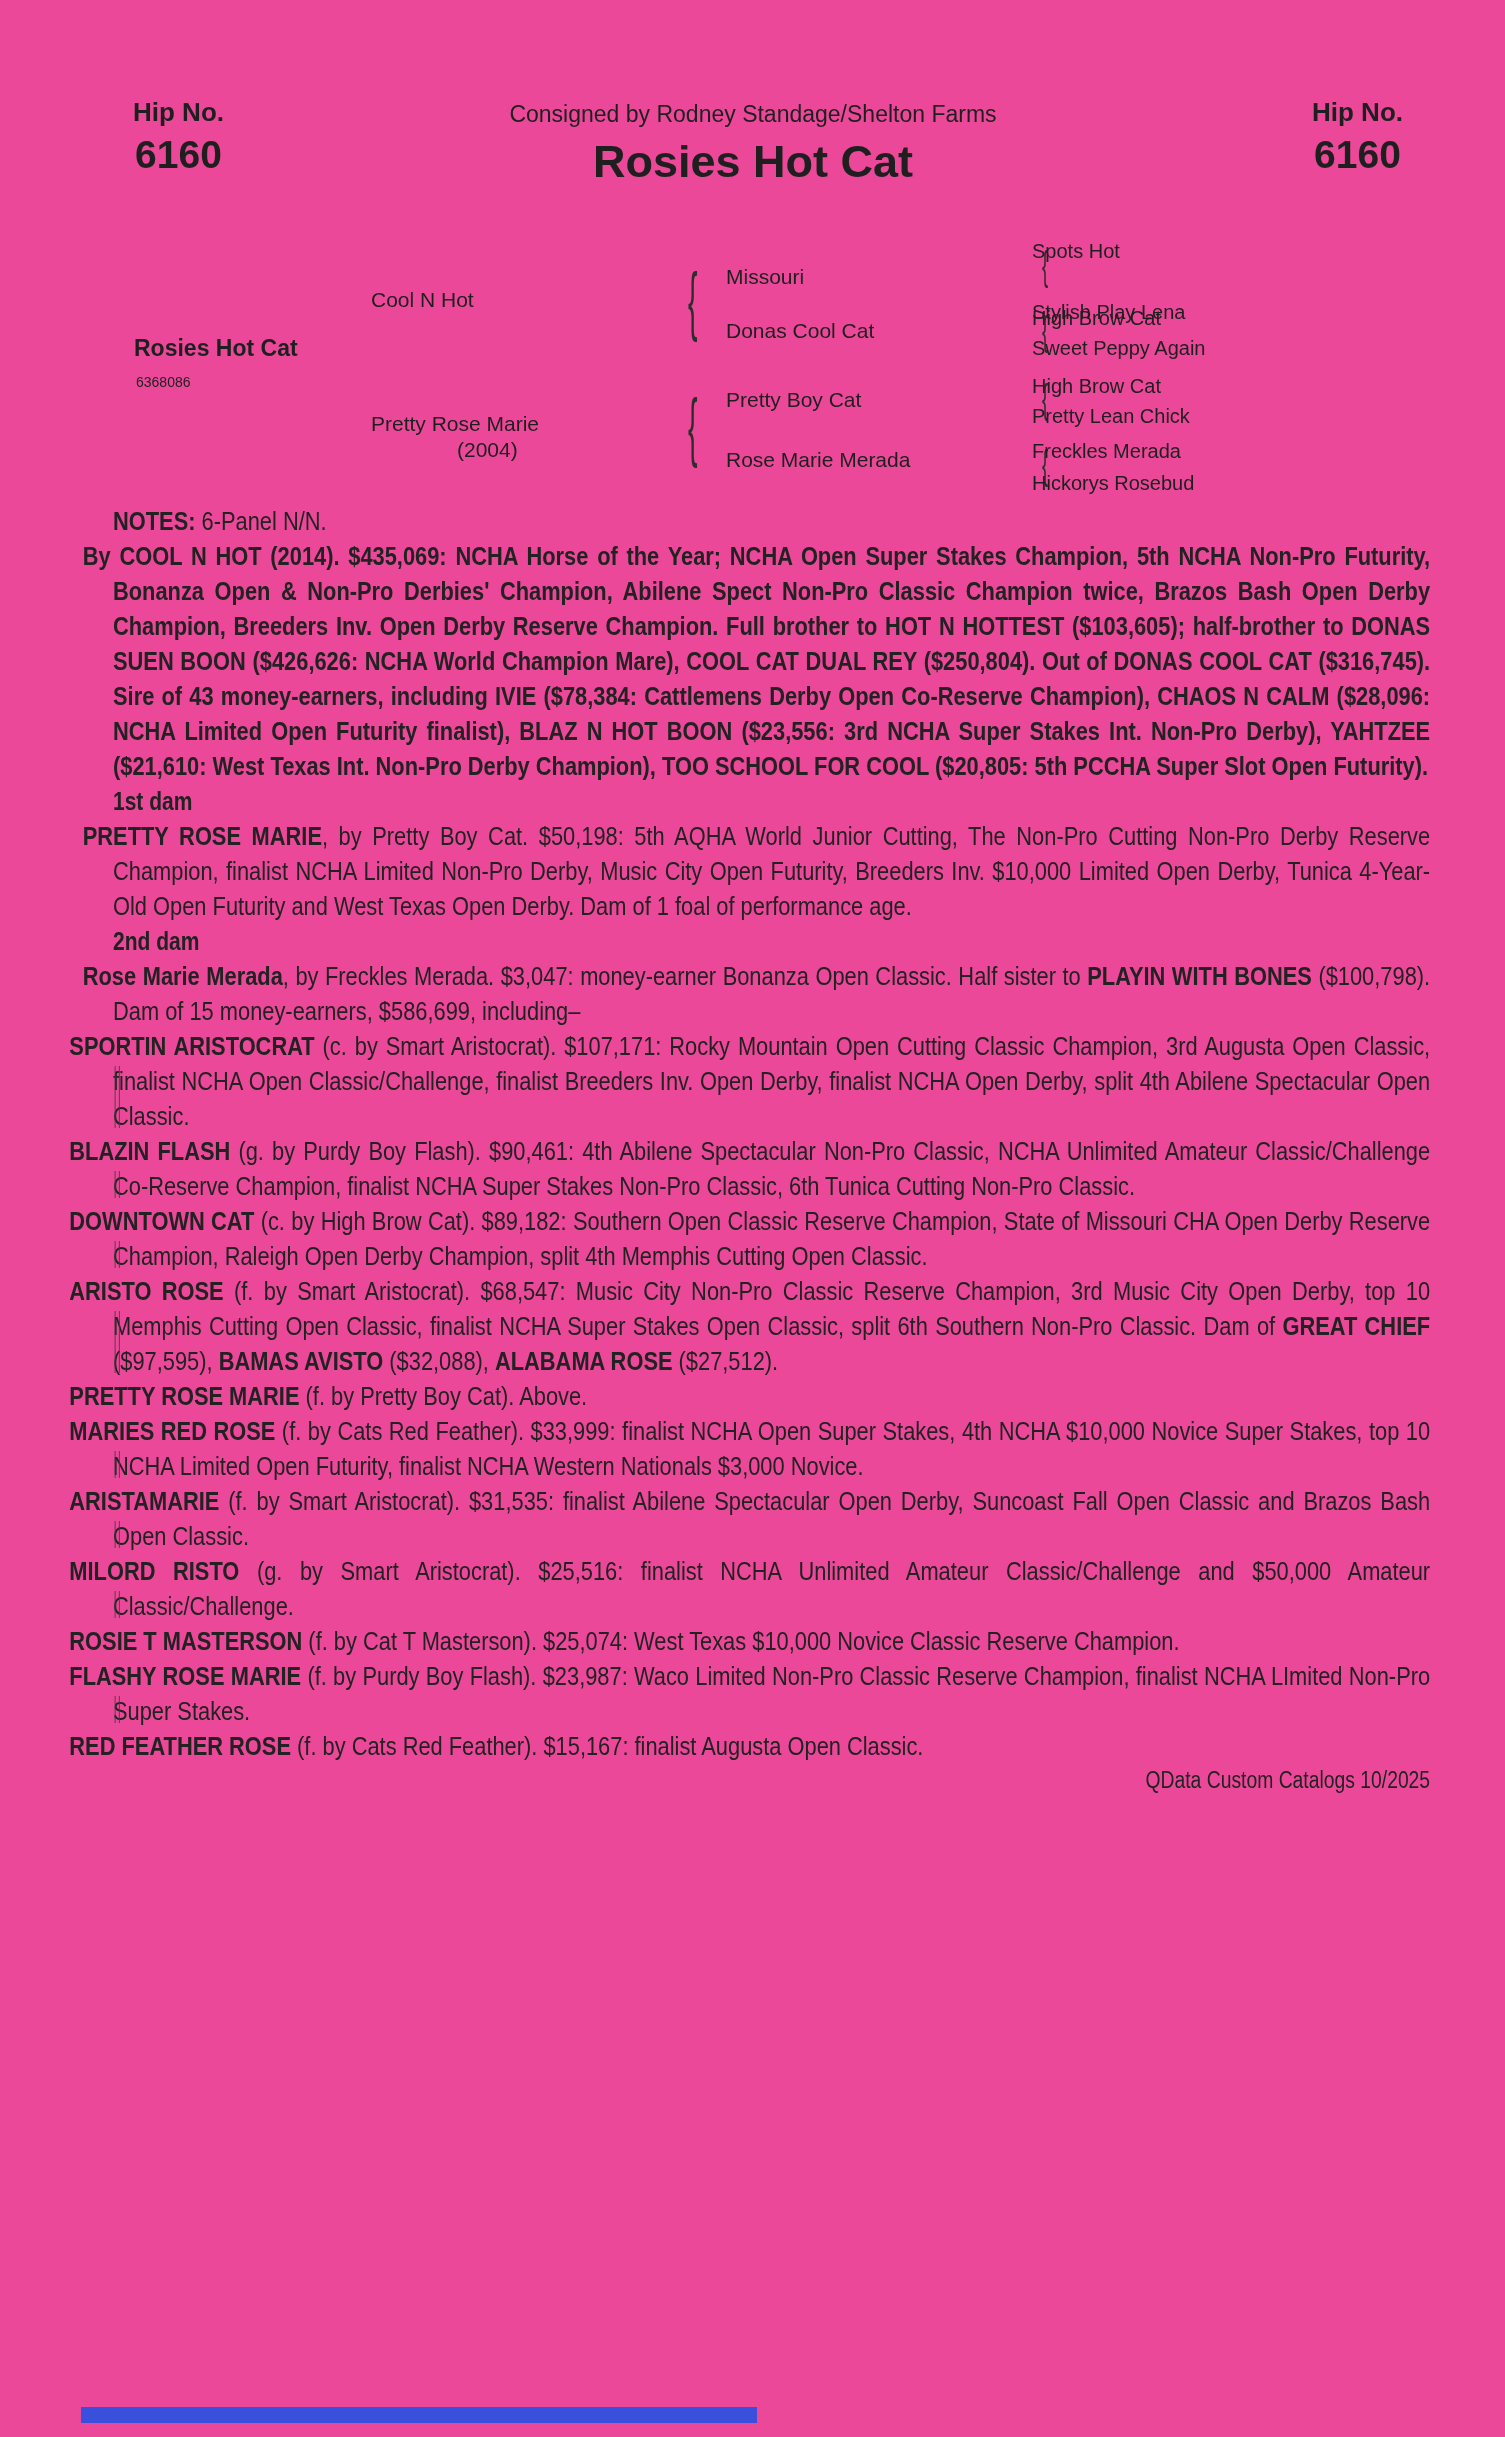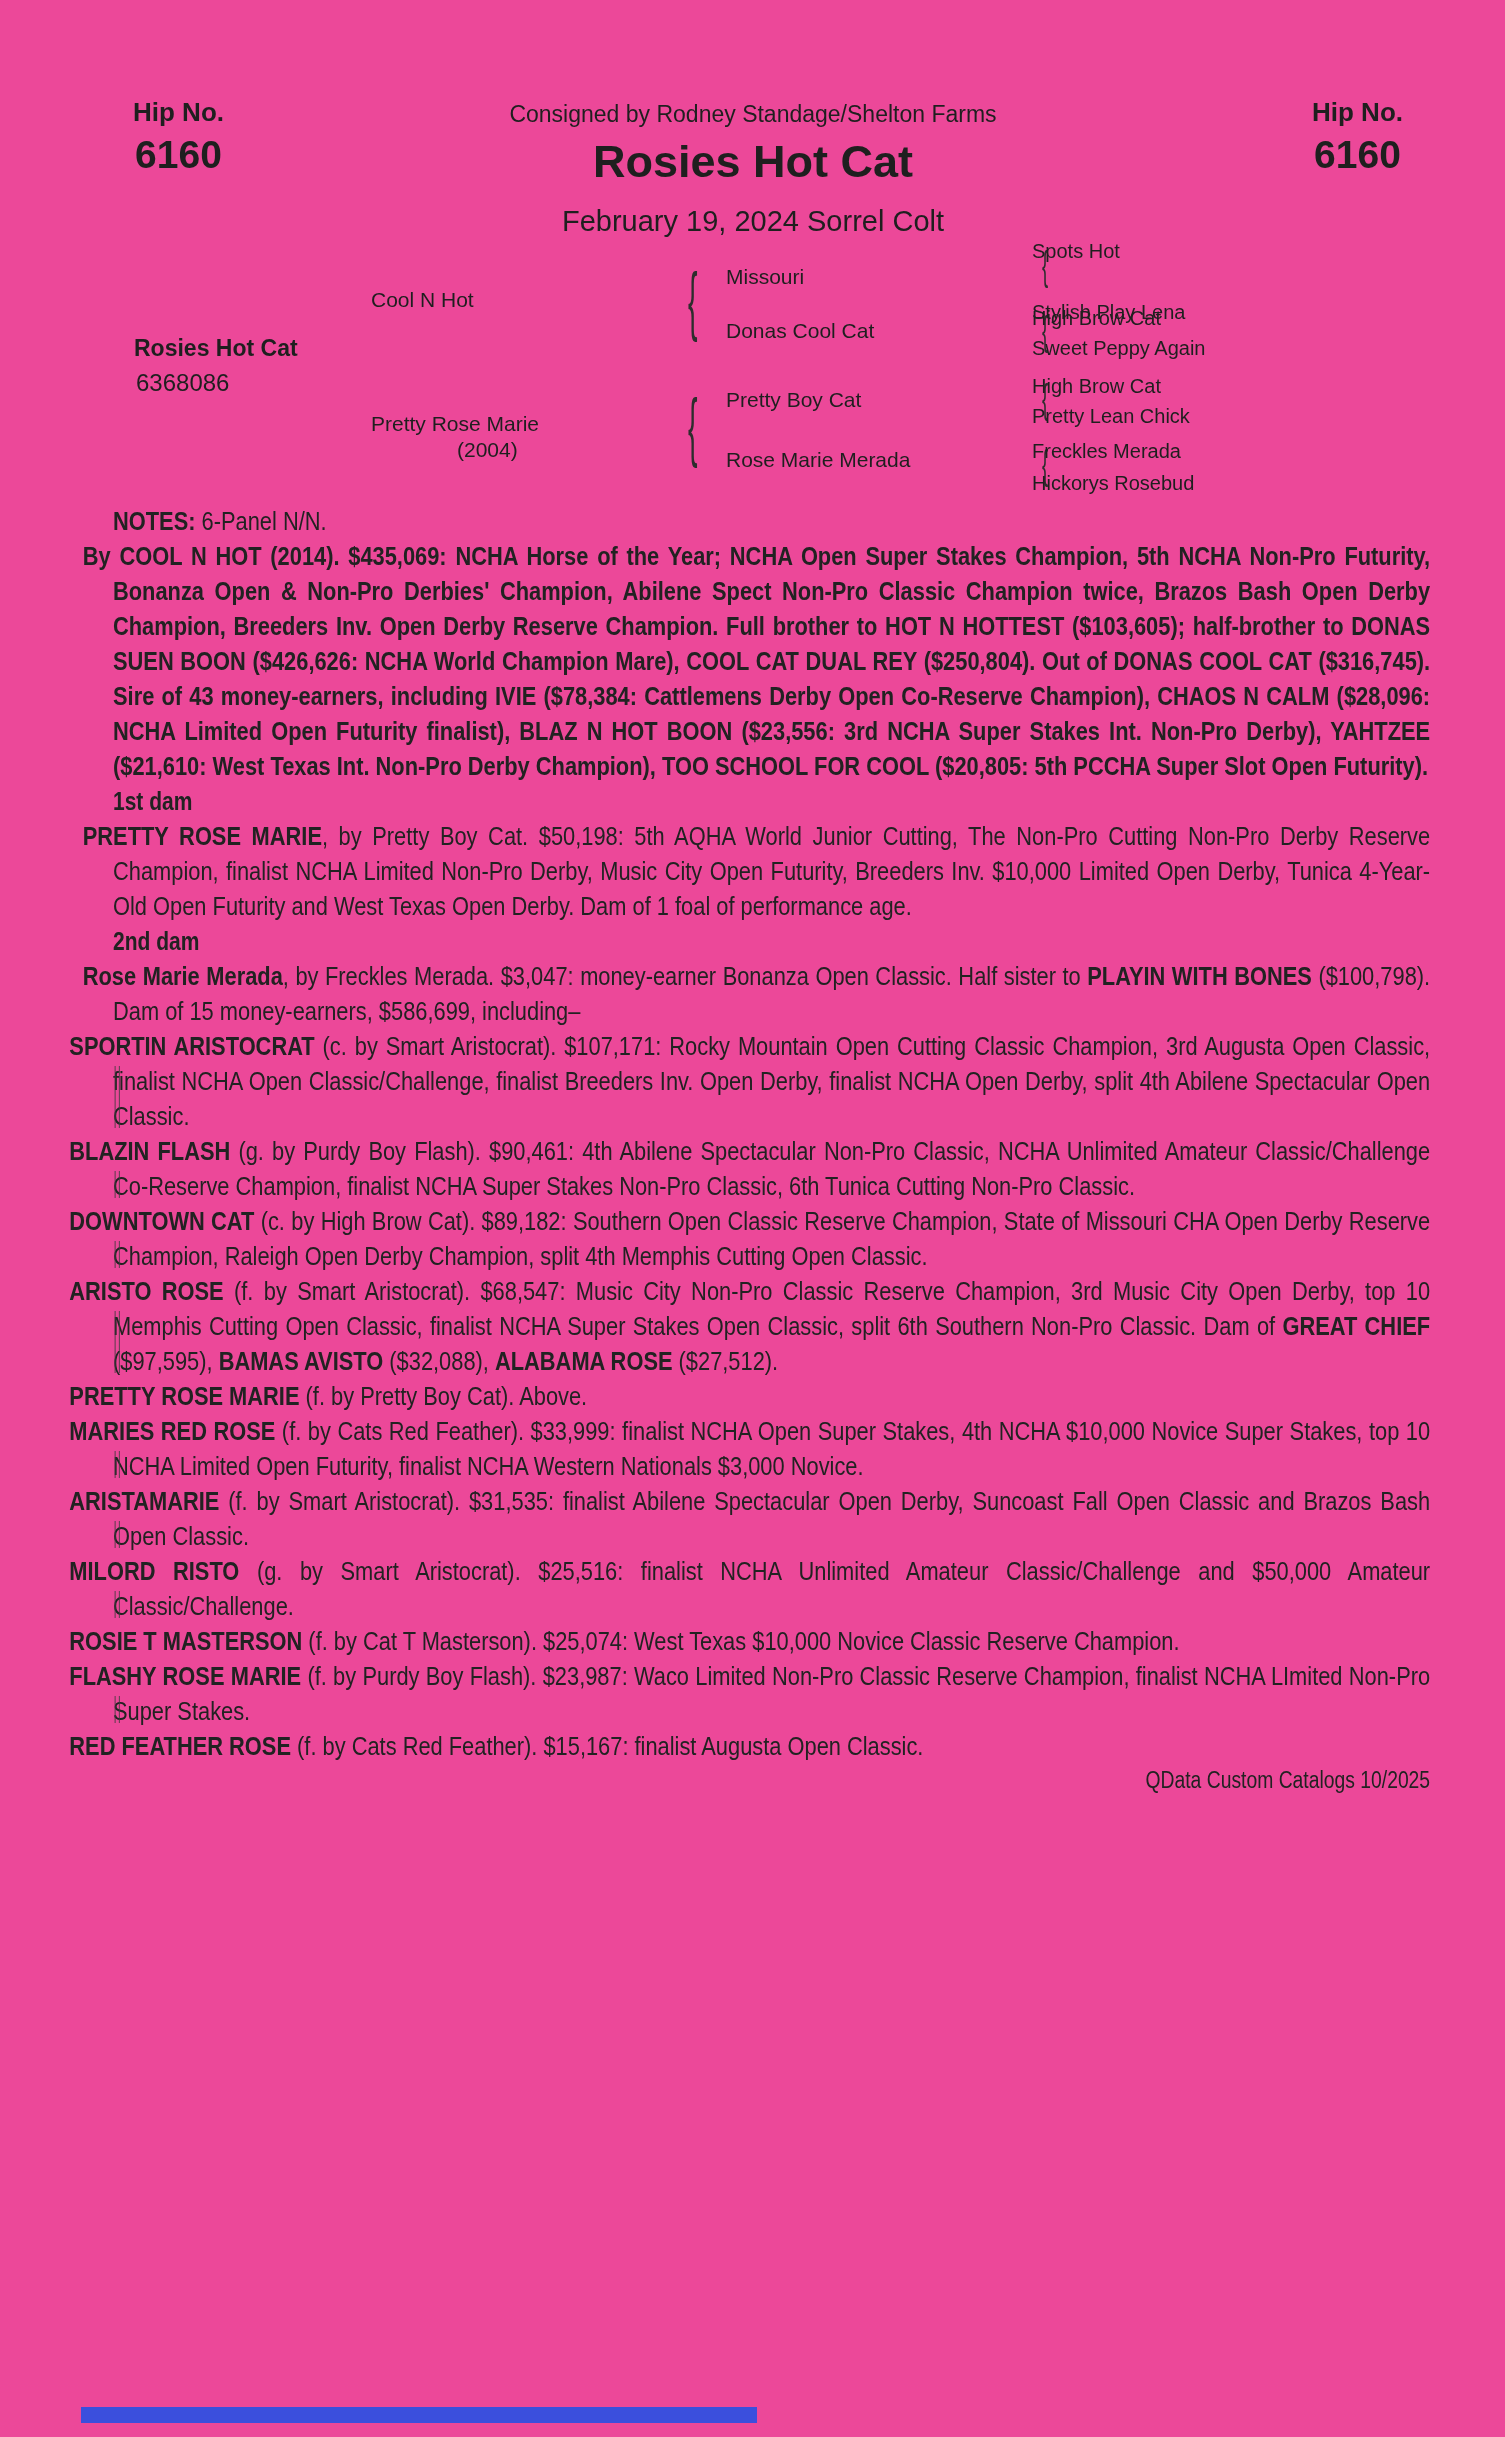--- a/index.html
+++ b/index.html
@@ -18,21 +18,21 @@
   .hip-right{left:1286px;top:98px;}
   .hip-label{font-size:26px;font-weight:bold;line-height:29px;}
   .hip-num{font-size:39px;font-weight:bold;line-height:44px;margin-top:5.7px;}
   .center-line{position:absolute;left:0;right:0;text-align:center;}
   .consignor{top:101px;font-size:23px;}
   .title{top:136px;font-size:45px;font-weight:bold;}
   .foal-info{top:205px;font-size:29px;}
   
   .ped-item{position:absolute;font-size:21px;line-height:25px;white-space:nowrap;}
   .ped-subject-name{left:134px;top:336px;font-size:23px;font-weight:bold;}
-  .ped-subject-reg{left:136px;top:370px;font-size:24px;}
+  .ped-subject-reg{left:136px;top:370px;font-size:14px;}
   .sire-name{left:371px;top:287px;}
   .dam-name{left:371px;top:411px;}
   .dam-year{left:457px;top:437px;}
   .gp0{left:726px;top:264px;}
   .gp1{left:726px;top:318px;}
   .gp2{left:726px;top:387px;}
   .gp3{left:726px;top:447px;}
   .gg{font-size:20px;line-height:24px;left:1032px;}
   .gg0{top:239px;} .gg1{top:272px;margin-top:28px;} .gg2{top:306px;} .gg3{top:336px;}
   .gg4{top:374px;} .gg5{top:404px;} .gg6{top:439px;} .gg7{top:471px;}
@@ -87,21 +87,20 @@
   <div class="hip hip-left">
     <div class="hip-label">Hip No.</div>
     <div class="hip-num">6160</div>
   </div>
   <div class="hip hip-right">
     <div class="hip-label">Hip No.</div>
     <div class="hip-num">6160</div>
   </div>
   <div class="center-line consignor">Consigned by Rodney Standage/Shelton Farms</div>
   <div class="center-line title">Rosies Hot Cat</div>
-  <div class="center-line foal-info">February 19, 2024 Sorrel Colt</div>
 
   <div>
     <div class="ped-item ped-subject-name">Rosies Hot Cat</div>
     <div class="ped-item ped-subject-reg">6368086</div>
 
     <div class="ped-item sire-name">Cool N Hot</div>
     <div class="ped-item dam-name">Pretty Rose Marie</div>
     <div class="ped-item dam-year">(2004)</div>
 
     <div class="brace brace3 brace3-sire">{</div>

